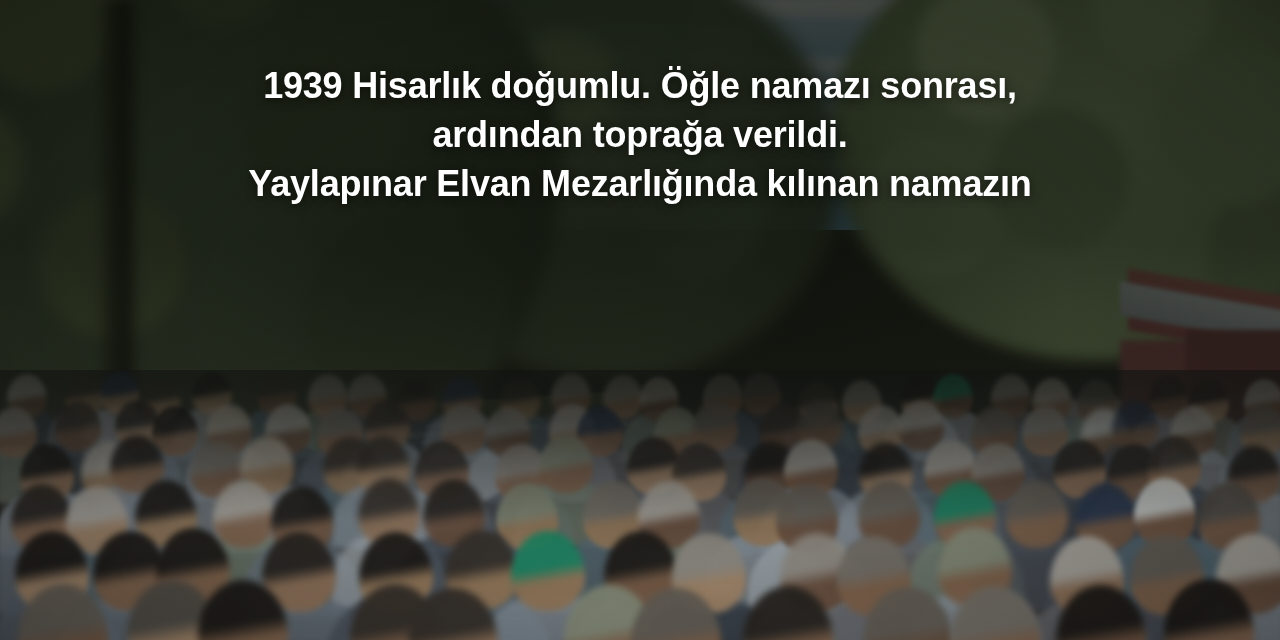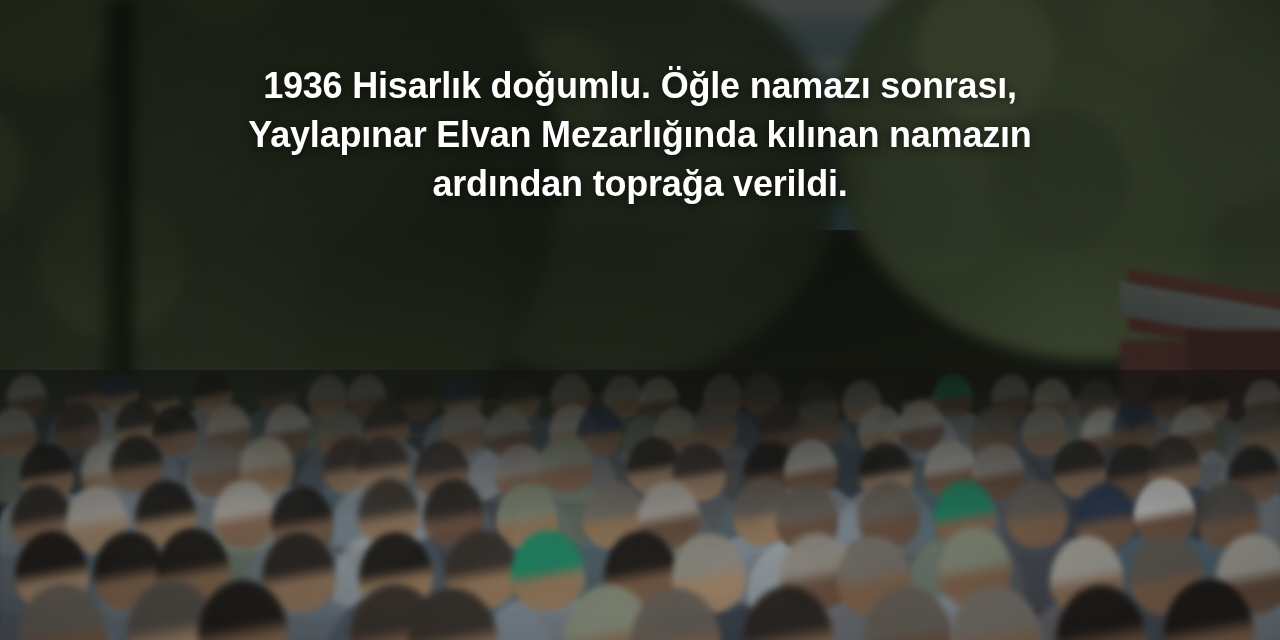--- a/index.html
+++ b/index.html
@@ -517,19 +517,19 @@
           <div style="position:absolute;left:0;right:0;top:0;height:150px;background:linear-gradient(180deg,rgba(20,22,20,.55),rgba(20,22,20,0));"></div>
         </div>
     </div>
   </div>
 
   <div class="scrim"></div>
   <div class="vignette"></div>
 
   <div class="content">
     <div class="desc" id="desc">
-        <span class="ln">1936 Hisarlık doğumlu. Öğle namazı sonrası,</span>
+        <span class="ln">1939 Hisarlık doğumlu. Öğle namazı sonrası,</span>
+        <span class="ln">ardından toprağa verildi.</span>
         <span class="ln">Yaylapınar Elvan Mezarlığında kılınan namazın</span>
-        <span class="ln">ardından toprağa verildi.</span>
       </div>
   </div>
 
 </div>
 
 </body></html>

